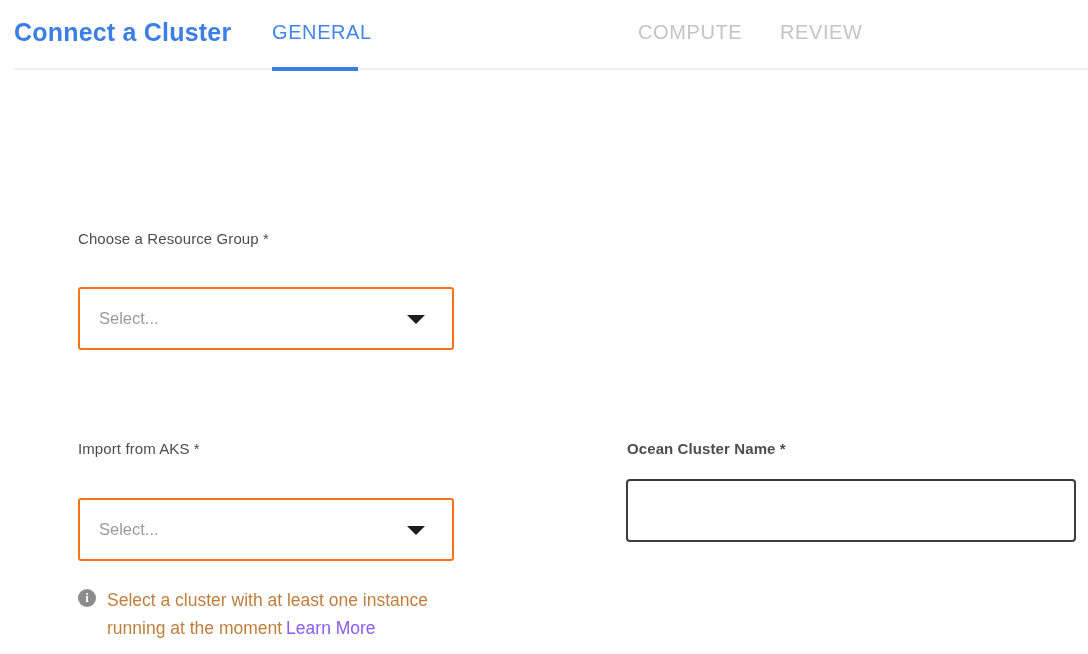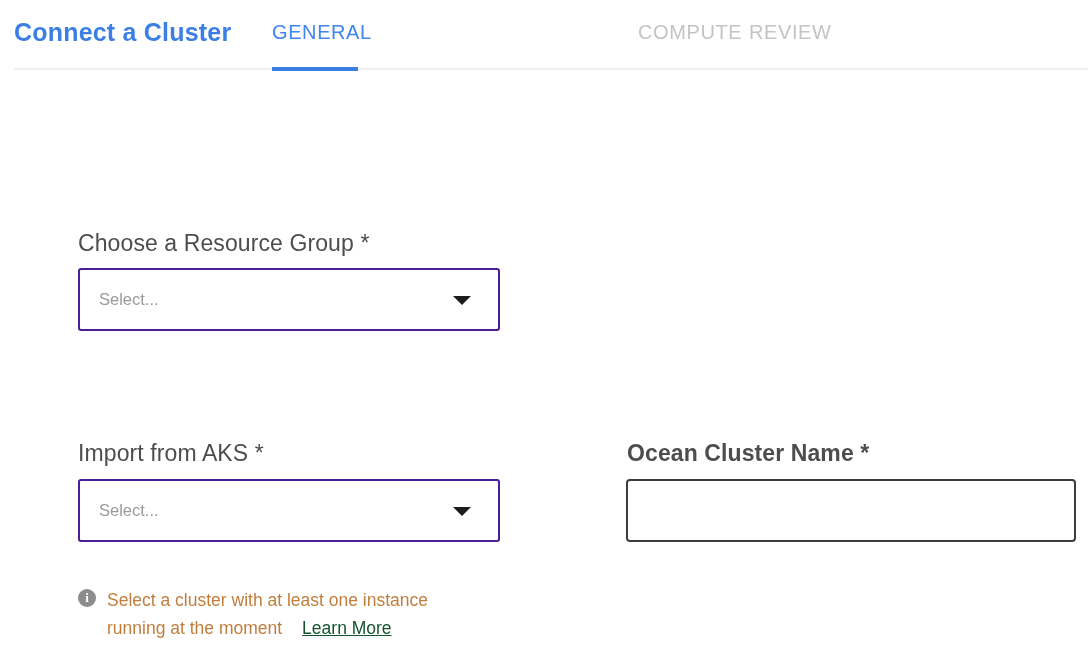--- a/index.html
+++ b/index.html
@@ -24,40 +24,40 @@
   }
   .tab {
     position: absolute; top: 21px;
     font-size: 20px; letter-spacing: 0.6px;
     color: #c4c4c4; cursor: pointer; white-space: nowrap;
   }
   .tab.active { color: #4285f0; }
   .tab-general      { left: 272px; }
   .tab-connectivity { left: 415px; }
   .tab-compute      { left: 638px; }
-  .tab-review       { left: 749px; }
+  .tab-review       { left: 780px; }
   .active-underline {
     position: absolute; left: 272px; top: 67px; width: 86px; height: 4px;
     background: #3b7fe4;
   }
 
   
   .field-label {
     position: absolute;
-    font-size: 23px; color: #4d4d4d; letter-spacing: 0.1px;
+    font-size: 15px; color: #4d4d4d; letter-spacing: 0.1px;
   }
   .label-resource-group { left: 78px;  top: 230px; }
   .label-import-aks     { left: 78px;  top: 440px; }
   .label-cluster-name   { left: 627px; top: 440px; font-weight: bold; }
 
   .select-box {
-    position: absolute; width: 422px; height: 63px;
-    border: 2px solid #4c1d95; border-radius: 3px;
+    position: absolute; width: 376px; height: 63px;
+    border: 2px solid #f97316; border-radius: 3px;
     background: #fff; cursor: pointer;
-    display: flex; align-items: center;
+    display: flex; align-items: center; margin-top: 19px;
   }
   .select-resource-group { left: 78px; top: 268px; }
   .select-import-aks     { left: 78px; top: 479px; }
   .select-placeholder {
     margin-left: 19px; font-size: 16.5px; color: #9a9a9a;
   }
   .caret-down {
     position: absolute; right: 27px; top: 50%; margin-top: -4px;
     width: 0; height: 0;
     border-left: 9px solid transparent;
@@ -84,22 +84,22 @@
     background: #8c8c8c; color: #ffffff;
     font-size: 13px; font-weight: bold; line-height: 18px;
     text-align: center; margin-top: 3px;
     font-family: "Liberation Serif", serif;
   }
   .info-text {
     margin-left: 11px; width: 362px;
     font-size: 17.5px; line-height: 28px; color: #c07e3d;
   }
   .learn-more-link {
-    color: #14532d; text-decoration: underline; cursor: pointer;
-    margin-left: 20px;
+    color: #8b5cf6; cursor: pointer;
+    margin-left: 4px;
   }
 </style>
 </head>
 <body>
 
 <div class="stage">
 
   <div class="header">
     <div class="page-title">Connect a Cluster</div>
 

